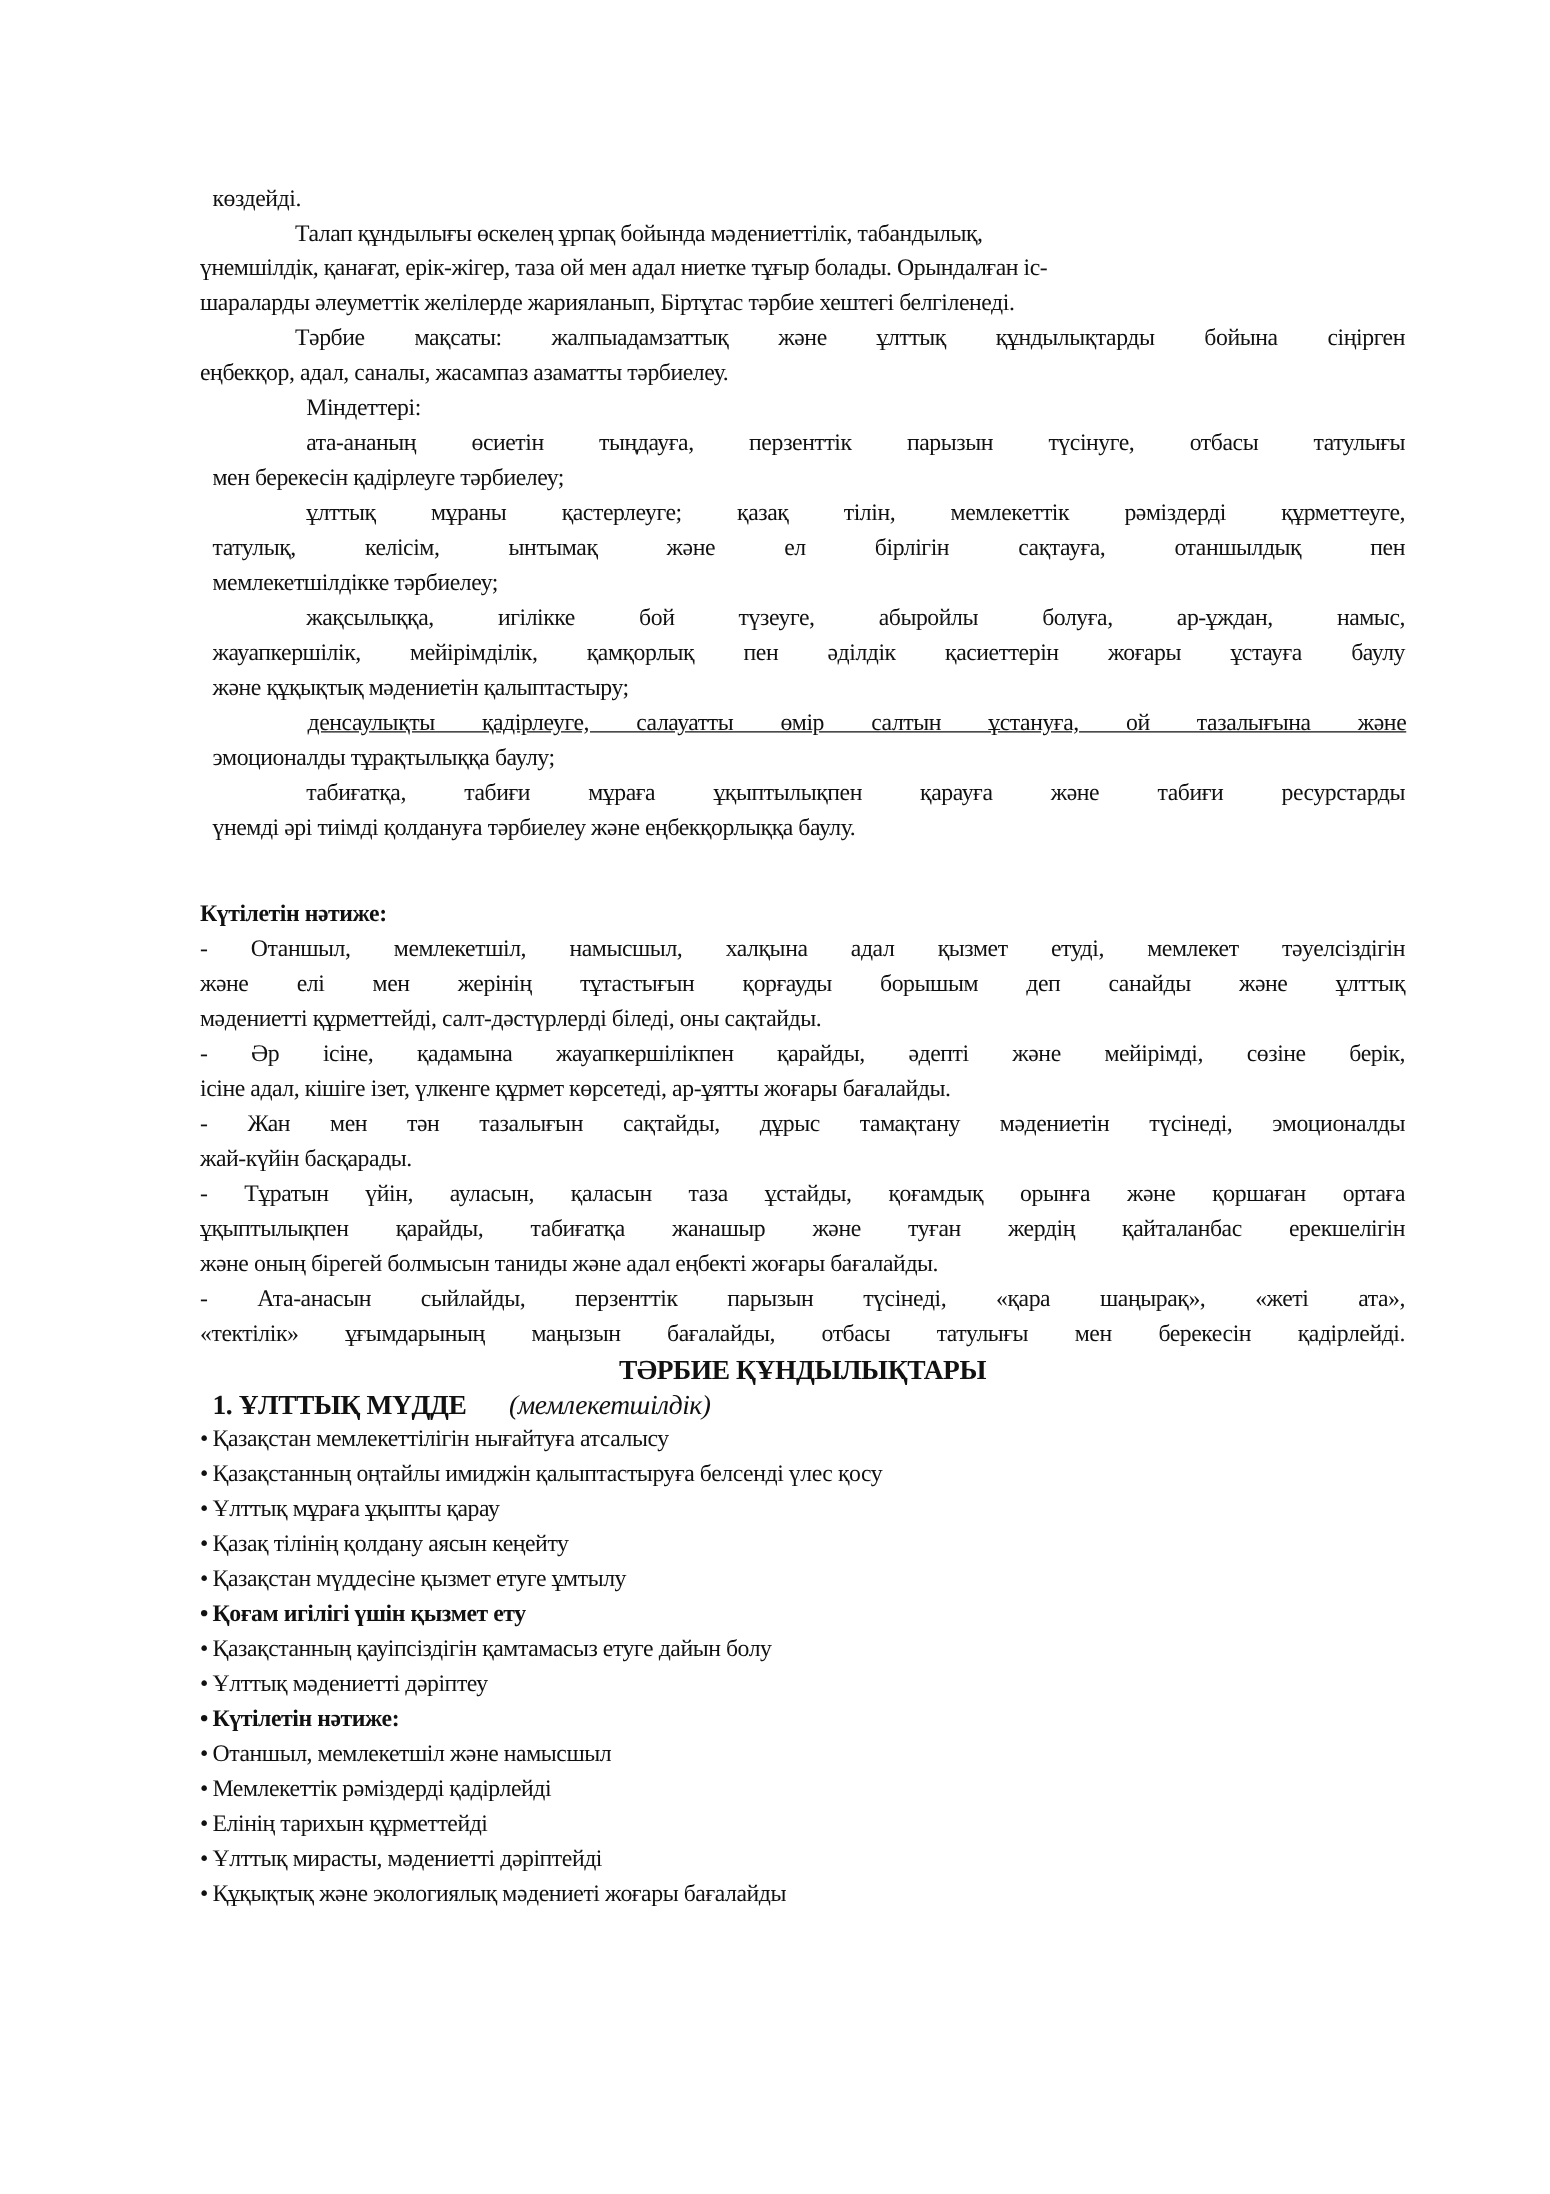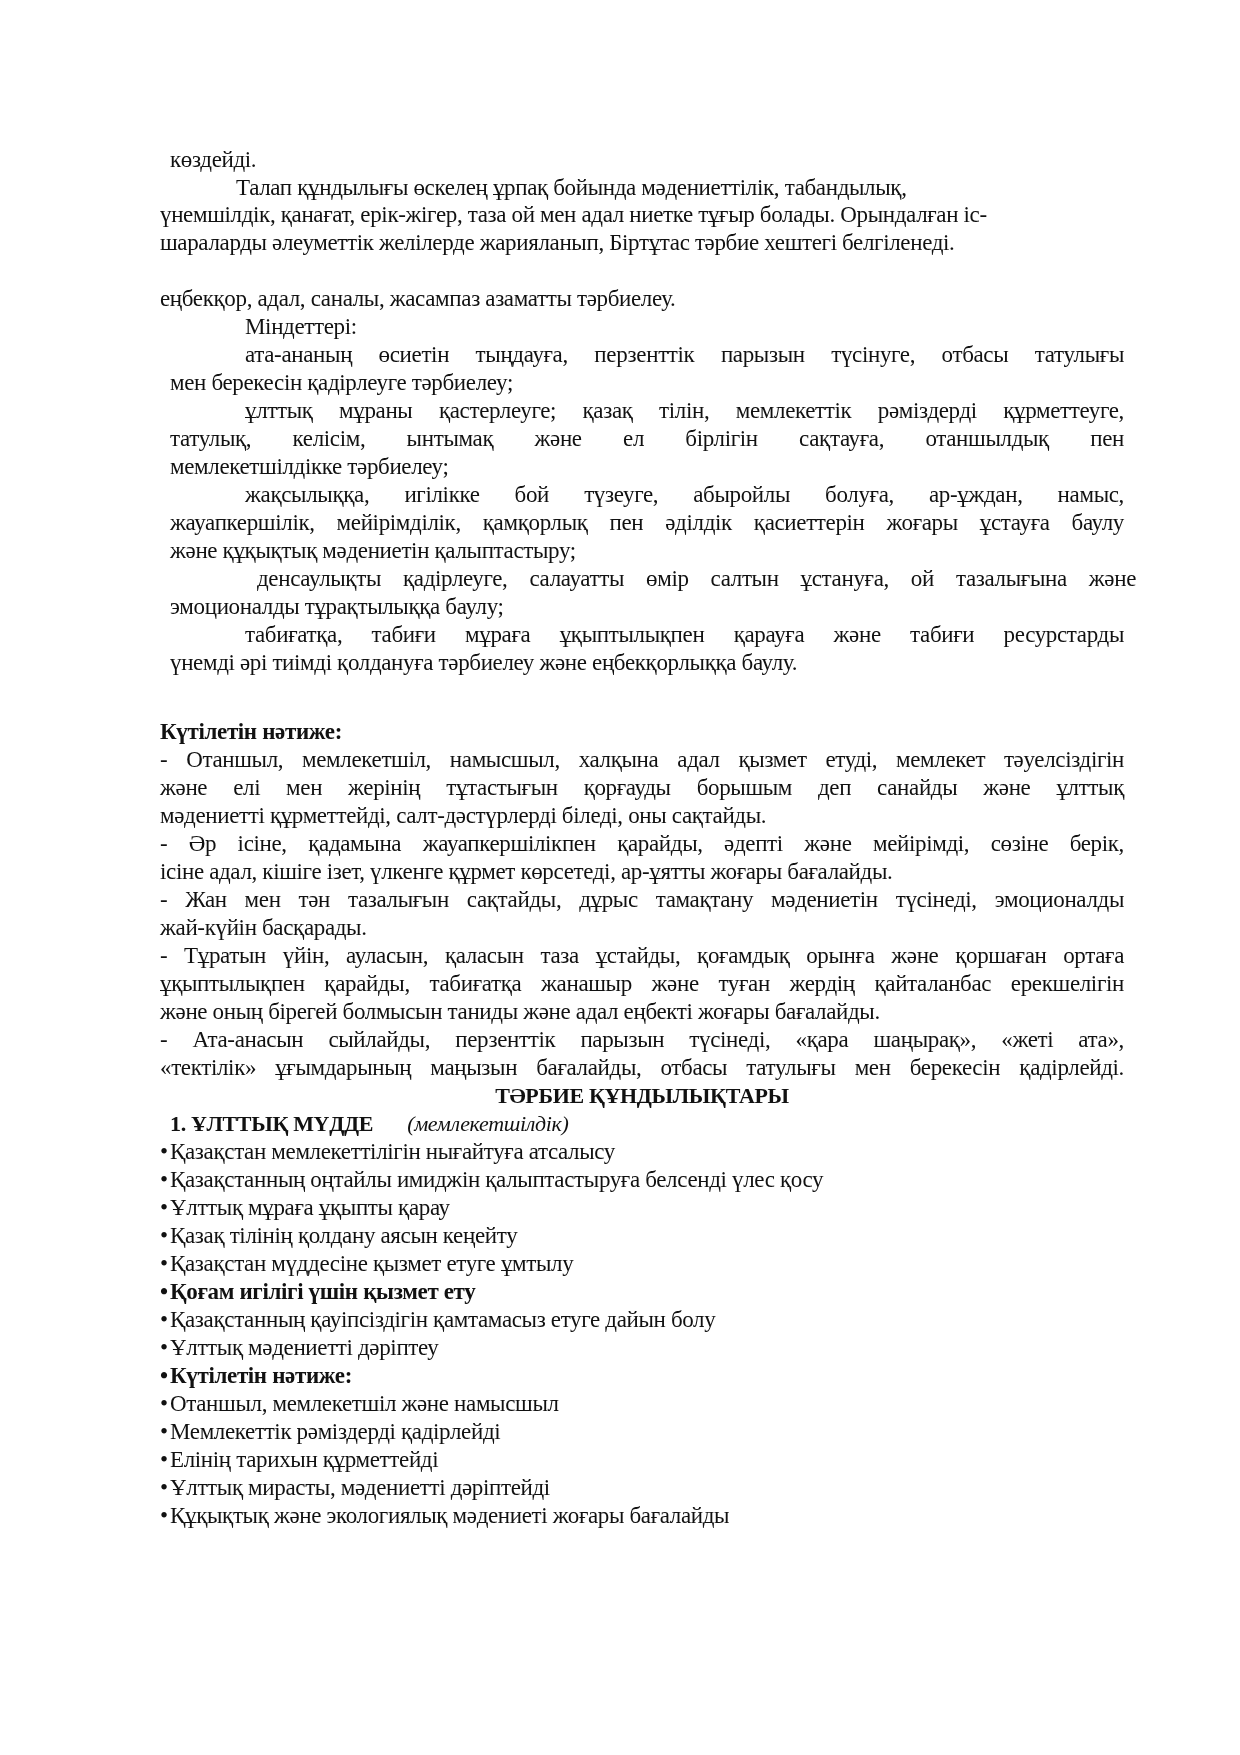--- a/index.html
+++ b/index.html
@@ -4,56 +4,57 @@
 <style>
   html, body { margin: 0; padding: 0; background: #ffffff; }
   body {
     width: 1240px; height: 1755px; position: relative; overflow: hidden;
     font-family: "Liberation Serif", "DejaVu Serif", serif;
     color: #111111;
   }
   .page { position: absolute; left: 0; top: 0; width: 1240px; height: 1755px; }
   .ln {
     position: absolute; left: 160px; width: 964px;
-    font-size: 23px; line-height: 27px; white-space: nowrap;
+    font-size: 19px; line-height: 27px; white-space: nowrap;
     letter-spacing: -0.35px;
   }
   .just { text-align: justify; text-align-last: justify; white-space: normal; }
   .bold { font-weight: bold; }
   .center { text-align: center; }
   .ital { font-style: italic; font-weight: normal; margin-left: 29px; }
   .bullet-dot { display: inline-block; width: 10px; }
 </style>
 </head>
 <body>
 
 <div class="page">
 
   <div class="ln" style="top:146px; left:170px;">көздейді.</div>
 
   <div class="ln" style="top:174px; left:236px;">Талап құндылығы өскелең ұрпақ бойында мәдениеттілік, табандылық,</div>
   <div class="ln" style="top:201px;">үнемшілдік, қанағат, ерік-жігер, таза ой мен адал ниетке тұғыр болады. Орындалған іс-</div>
   <div class="ln" style="top:229px;">шараларды әлеуметтік желілерде жарияланып,  Біртұтас тәрбие  хештегі белгіленеді.</div>
 
+  <div class="ln just" style="top:257px; left:236px; width:888px;">Тәрбие мақсаты: жалпыадамзаттық және ұлттық құндылықтарды бойына сіңірген</div>
   <div class="ln" style="top:285px;">еңбекқор, адал, саналы, жасампаз азаматты тәрбиелеу.</div>
 
   <div class="ln" style="top:313px; left:245px;">Міндеттері:</div>
 
   <div class="ln" style="top:369px; left:170px;">мен берекесін қадірлеуге тәрбиелеу;</div>
   <div class="ln just" style="top:341px; left:245px; width:879px;">ата-ананың өсиетін тыңдауға, перзенттік парызын түсінуге,  отбасы татулығы</div>
 
   <div class="ln just" style="top:397px; left:245px; width:879px;">ұлттық мұраны қастерлеуге; қазақ тілін, мемлекеттік рәміздерді құрметтеуге,</div>
   <div class="ln just" style="top:425px; left:170px; width:954px;">татулық, келісім, ынтымақ және ел бірлігін сақтауға, отаншылдық пен</div>
   <div class="ln" style="top:453px; left:170px;">мемлекетшілдікке тәрбиелеу;</div>
 
   <div class="ln just" style="top:481px; left:245px; width:879px;">жақсылыққа, игілікке бой түзеуге, абыройлы болуға, ар-ұждан, намыс,</div>
   <div class="ln just" style="top:509px; left:170px; width:954px;">жауапкершілік, мейірімділік, қамқорлық пен әділдік қасиеттерін жоғары ұстауға баулу</div>
   <div class="ln" style="top:537px; left:170px;">және құқықтық мәдениетін қалыптастыру;</div>
 
-  <div class="ln just" style="top:565px; left:257px; width:879px;">денсаулықты қадірлеуге, салауатты өмір салтын ұстануға, ой тазалығына және</div>
+  <div class="ln just" style="top:565px; left:246px; width:879px;text-decoration:underline;">денсаулықты қадірлеуге, салауатты өмір салтын ұстануға, ой тазалығына және</div>
   <div class="ln" style="top:593px; left:170px;">эмоционалды тұрақтылыққа баулу;</div>
 
   <div class="ln just" style="top:621px; left:245px; width:879px;">табиғатқа, табиғи мұраға ұқыптылықпен қарауға және табиғи ресурстарды</div>
   <div class="ln" style="top:649px; left:170px;">үнемді әрі тиімді қолдануға тәрбиелеу және еңбекқорлыққа баулу.</div>
 
   <div class="ln bold" style="top:718px;">Күтілетін нәтиже:</div>
 
   <div class="ln just" style="top:746px;">- Отаншыл, мемлекетшіл, намысшыл, халқына адал қызмет етуді, мемлекет тәуелсіздігін</div>
   <div class="ln just" style="top:774px;">және елі мен жерінің тұтастығын қорғауды борышым деп санайды және ұлттық</div>
   <div class="ln" style="top:802px;">мәдениетті құрметтейді, салт-дәстүрлерді біледі, оны сақтайды.</div>

